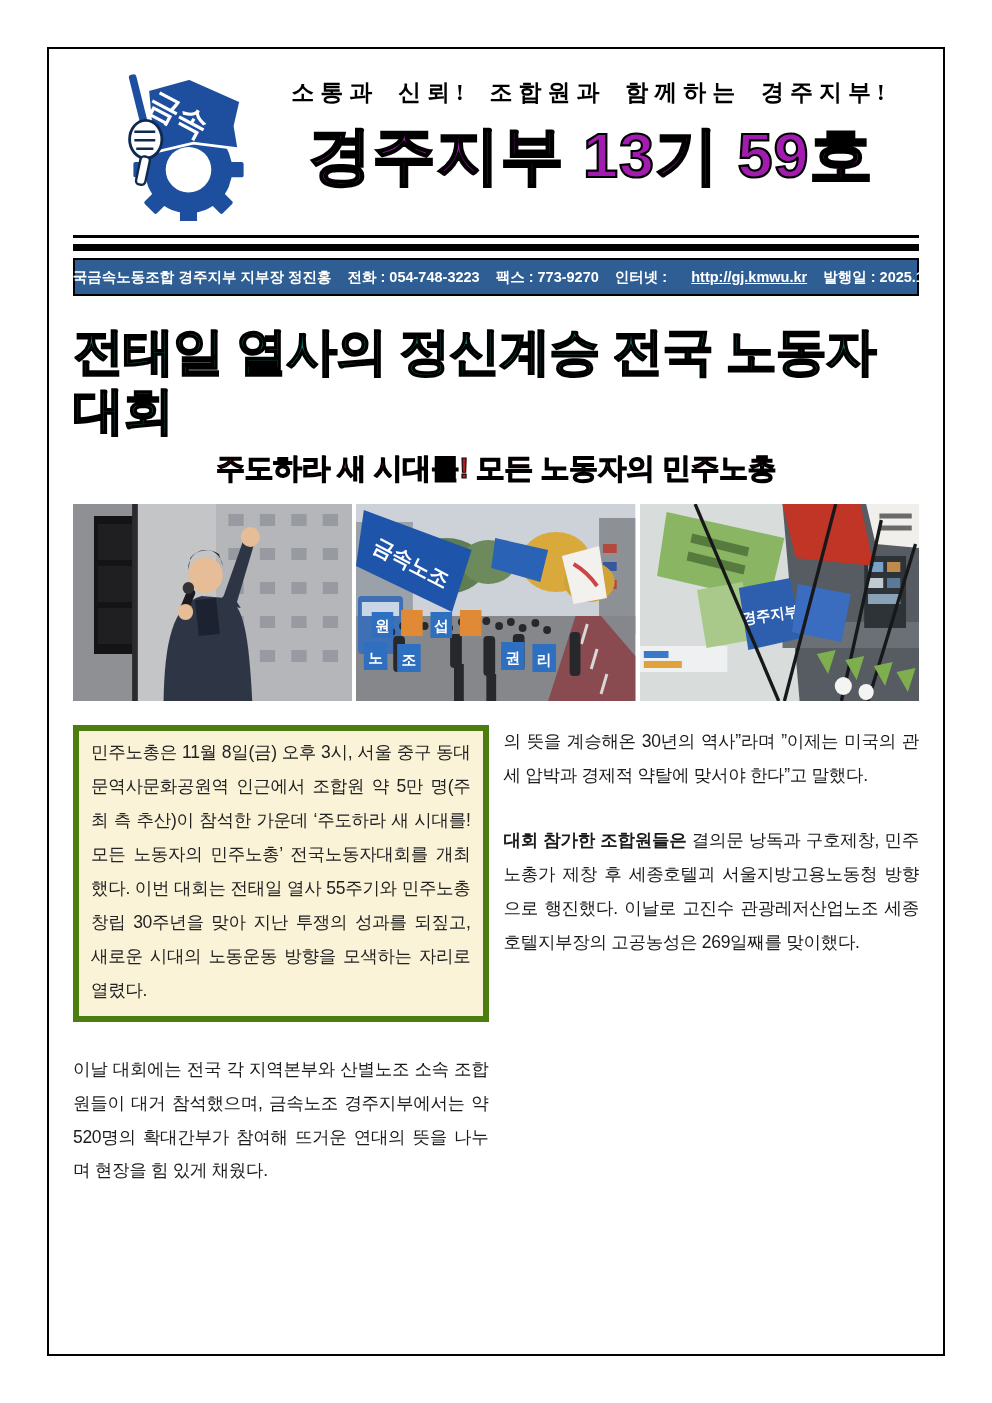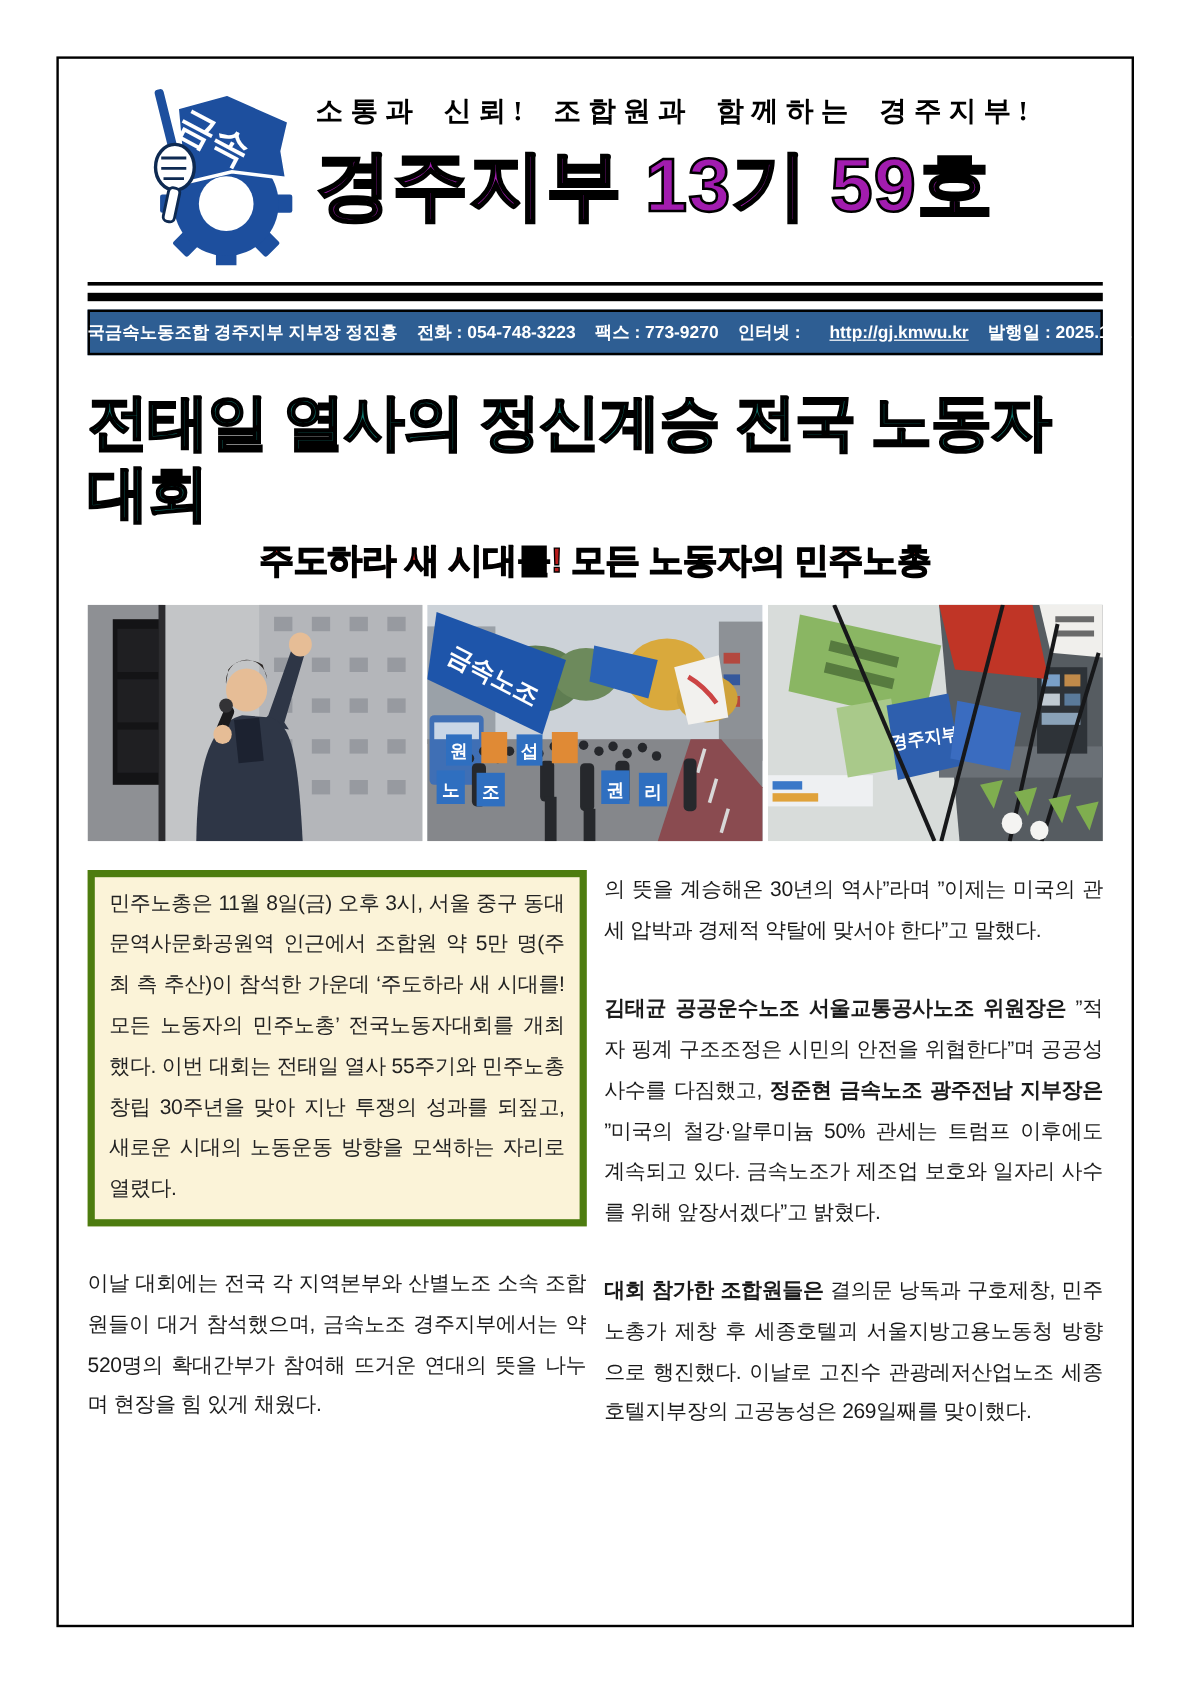--- a/index.html
+++ b/index.html
@@ -8,21 +8,21 @@
     font-family:"Liberation Sans", sans-serif;color:#111;
   }
   .frame{
     position:absolute;left:47px;top:47px;width:898px;height:1309px;
     border:2px solid #000;box-sizing:border-box;padding:20px 24px 0 24px;
     overflow:hidden;background:#fff;
   }
   
   .masthead{display:flex;align-items:flex-start;}
   .logo{flex:0 0 168px;width:168px;height:152px;margin-left:22px;}
-  .mast-text{flex:1;text-align:left;padding-top:8px;min-width:0;}
+  .mast-text{flex:1;text-align:center;padding-top:8px;min-width:0;}
   .tagline{
     font-family:"Liberation Serif", serif;font-weight:bold;font-size:23px;
     letter-spacing:6px;word-spacing:8px;color:#000;white-space:nowrap;
   }
   .mast-title{
     margin-top:16px;font-size:63px;font-weight:900;line-height:1;color:#a21caf;
     -webkit-text-stroke:2.2px #000;letter-spacing:1px;white-space:nowrap;
   }
   .rule{margin-top:14px;height:13px;border-top:3px solid #000;position:relative;}
   .rule::after{content:"";position:absolute;left:0;right:0;bottom:0;height:7px;background:#000;}
@@ -273,18 +273,17 @@
     </svg>
   </div>
 
   <div class="columns">
     <div class="col">
         <div class="lead-box"><span>민주노총은 11월 8일(금) 오후 3시, 서울 중구 동대문역사문화공원역 인근에서 조합원 약 5만 명(주최 측 추산)이 참석한 가운데 ‘주도하라 새 시대를! 모든 노동자의 민주노총’ 전국노동자대회를 개최했다. 이번 대회는 전태일 열사 55주기와 민주노총 창립 30주년을 맞아 지난 투쟁의 성과를 되짚고, 새로운 시대의 노동운동 방향을 모색하는 자리로 열렸다.</span></div>
         <p class="para"><span>이날 대회에는 전국 각 지역본부와 산별노조 소속 조합원들이 대거 참석했으며, 금속노조 경주지부에서는 약 520명의 확대간부가 참여해 뜨거운 연대의 뜻을 나누며 현장을 힘 있게 채웠다.</span></p>
       </div>
     <div class="col">
         <p class="para"><span>의 뜻을 계승해온 30년의 역사”라며 ”이제는 미국의 관세 압박과 경제적 약탈에 맞서야 한다”고 말했다.</span></p>
-        <p class="para"><span class="b">김태균 공공운수노조 서울교통공사노조 위원장은</span><span> ”적자 핑계 구조조정은 시민의 안전을 위협한다”며 공공성 사수를 다짐했고, </span><span class="b">정준현 금속노조 광주전남 지부장은</span><span> ”미국의 철강·알루미늄 50% 관세는 트럼프 이후에도 계속되고 있다. 금속노조가 제조업 보호와 일자리 사수를 위해 앞장서겠다”고 밝혔다.</span></p>
         <p class="para"><span class="b">대회 참가한 조합원들은</span><span> 결의문 낭독과 구호제창, 민주노총가 제창 후 세종호텔괴 서울지방고용노동청 방향으로 행진했다. 이날로 고진수 관광레저산업노조 세종호텔지부장의 고공농성은 269일째를 맞이했다.</span></p>
       </div>
   </div>
 
 </div>
 
 </body></html>

